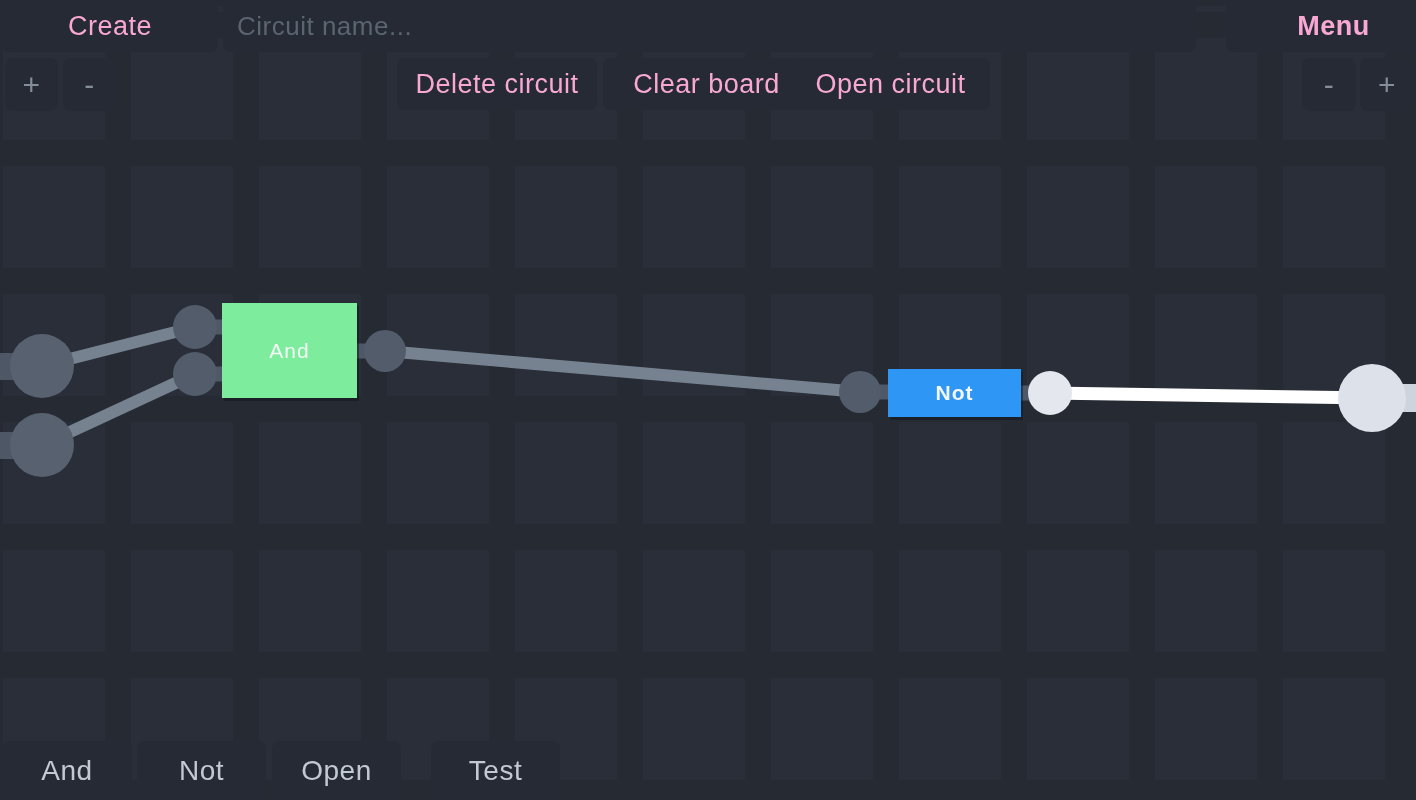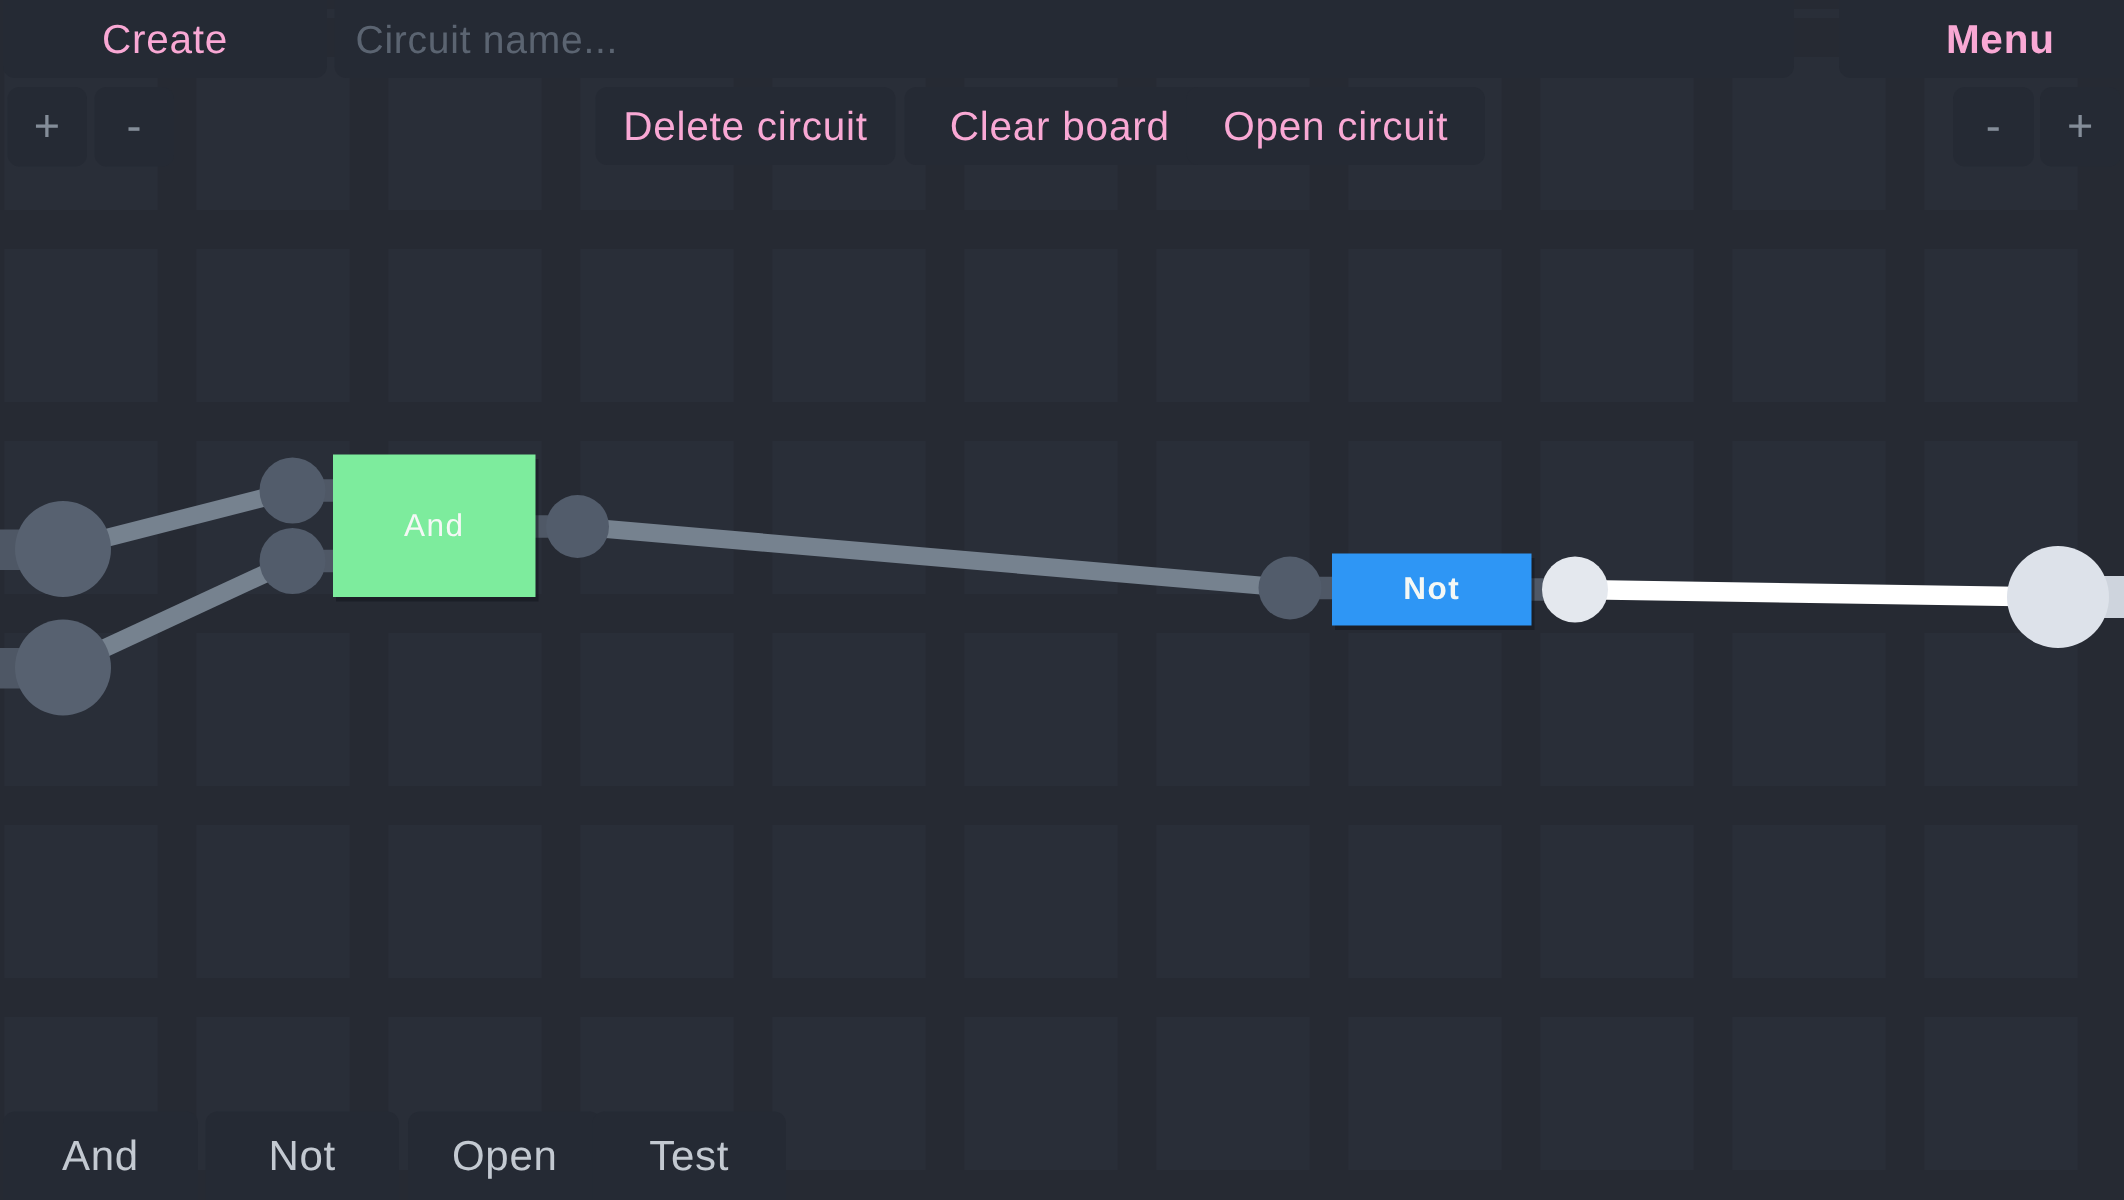--- a/index.html
+++ b/index.html
@@ -91,15 +91,15 @@
   <div class="btn row2" style="left:603px;width:207px;">Clear board</div>
   <div class="btn row2" style="left:397px;width:200px;">Delete circuit</div>
   <div class="btn row2" style="left:791px;width:199px;">Open circuit</div>
 
   <div class="btn zoom" style="left:1302px;width:54px;">-</div>
   <div class="btn zoom" style="left:1360px;width:54px;">+</div>
 
   <div class="btn bottom" style="left:2px;width:130px;">And</div>
   <div class="btn bottom" style="left:137px;width:129px;">Not</div>
   <div class="btn bottom" style="left:272px;width:129px;">Open</div>
-  <div class="btn bottom" style="left:395px;width:129px;text-align:center;">Test</div>
+  <div class="btn bottom" style="left:431px;width:129px;text-align:center;">Test</div>
 
 </div>
 
 </body></html>

